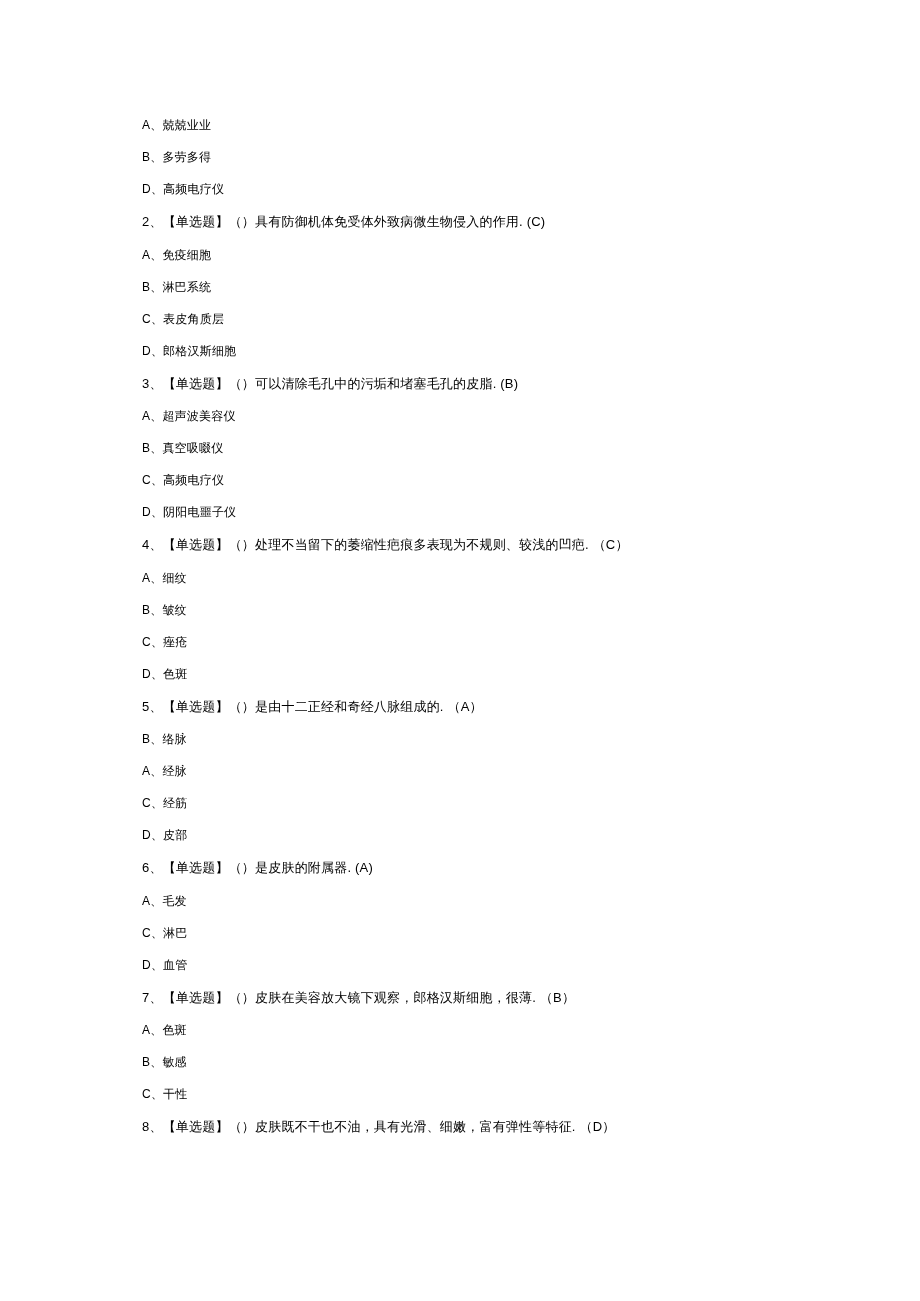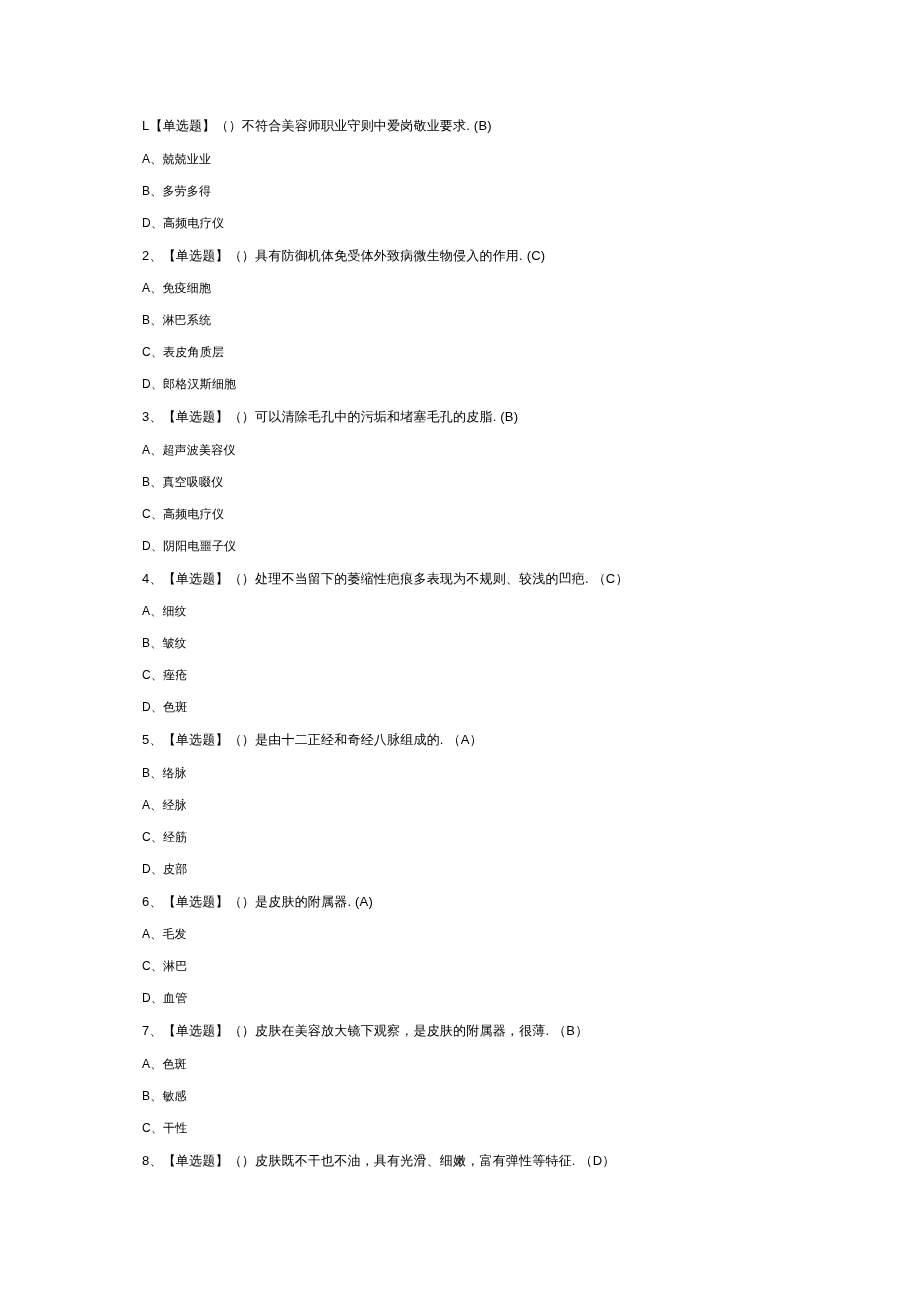--- a/index.html
+++ b/index.html
@@ -26,21 +26,20 @@
     line-height: 1.5;
     margin: 0 0 14px 0;
     letter-spacing: 0.2px;
   }
 </style>
 </head>
 <body>
 
 <div class="page">
   <div id="content">
-      <p class="qline"><span>L</span><span>【单选题】（）不符合美容师职业守则中爱岗敬业要求.  (B)</span></p>
       <p class="opt"><span>A</span><span>、</span><span>兢兢业业</span></p>
       <p class="opt"><span>B</span><span>、</span><span>多劳多得</span></p>
       <p class="opt"><span>D</span><span>、</span><span>高频电疗仪</span></p>
       <p class="qline"><span>2、</span><span>【单选题】（）具有防御机体免受体外致病微生物侵入的作用.  (C)</span></p>
       <p class="opt"><span>A</span><span>、</span><span>免疫细胞</span></p>
       <p class="opt"><span>B</span><span>、</span><span>淋巴系统</span></p>
       <p class="opt"><span>C</span><span>、</span><span>表皮角质层</span></p>
       <p class="opt"><span>D</span><span>、</span><span>郎格汉斯细胞</span></p>
       <p class="qline"><span>3、</span><span>【单选题】（）可以清除毛孔中的污垢和堵塞毛孔的皮脂.  (B)</span></p>
       <p class="opt"><span>A</span><span>、</span><span>超声波美容仪</span></p>
@@ -54,19 +53,19 @@
       <p class="opt"><span>D</span><span>、</span><span>色斑</span></p>
       <p class="qline"><span>5、</span><span>【单选题】（）是由十二正经和奇经八脉组成的. （A）</span></p>
       <p class="opt"><span>B</span><span>、</span><span>络脉</span></p>
       <p class="opt"><span>A</span><span>、</span><span>经脉</span></p>
       <p class="opt"><span>C</span><span>、</span><span>经筋</span></p>
       <p class="opt"><span>D</span><span>、</span><span>皮部</span></p>
       <p class="qline"><span>6、</span><span>【单选题】（）是皮肤的附属器.  (A)</span></p>
       <p class="opt"><span>A</span><span>、</span><span>毛发</span></p>
       <p class="opt"><span>C</span><span>、</span><span>淋巴</span></p>
       <p class="opt"><span>D</span><span>、</span><span>血管</span></p>
-      <p class="qline"><span>7、</span><span>【单选题】（）皮肤在美容放大镜下观察，是皮肤的附属器，很薄. （B）</span></p>
+      <p class="qline"><span>7、</span><span>【单选题】（）皮肤在美容放大镜下观察，郎格汉斯细胞，很薄. （B）</span></p>
       <p class="opt"><span>A</span><span>、</span><span>色斑</span></p>
       <p class="opt"><span>B</span><span>、</span><span>敏感</span></p>
       <p class="opt"><span>C</span><span>、</span><span>干性</span></p>
       <p class="qline"><span>8、</span><span>【单选题】（）皮肤既不干也不油，具有光滑、细嫩，富有弹性等特征. （D）</span></p>
     </div>
 </div>
 
 </body></html>

